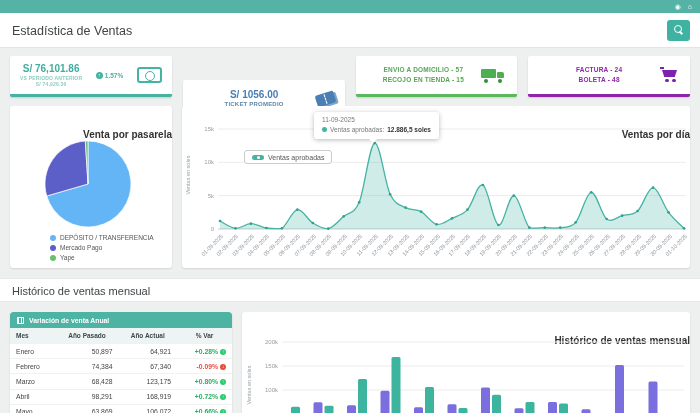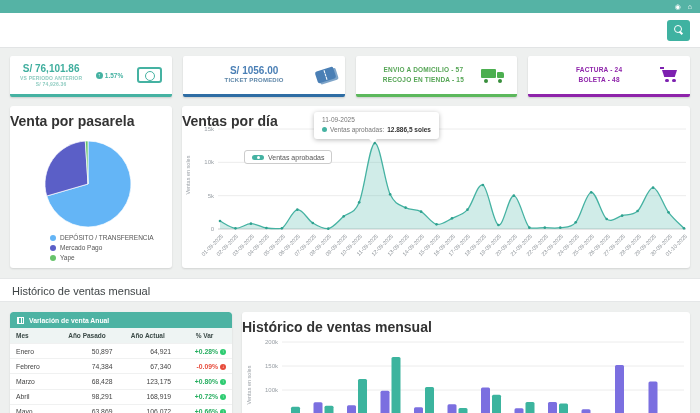--- a/index.html
+++ b/index.html
@@ -23,21 +23,21 @@
   
   .cards-row { position:absolute; top:56px; left:10px; right:10px; display:flex; gap:11px; }
   .stat-card { flex:1; height:41px; background:#fff; border-radius:2px; box-shadow:0 1px 2px rgba(0,0,0,0.14); border-bottom:3px solid #ccc; display:flex; align-items:center; justify-content:space-between; padding:0 10px; }
   .sc-col { text-align:center; line-height:1.2; }
   .sc-amount { font-size:10px; font-weight:bold; }
   .sc-sub { font-size:5px; font-weight:bold; letter-spacing:0.2px; }
   .sc-line { font-size:6.5px; font-weight:bold; letter-spacing:0.2px; line-height:1.6; }
   .card-ventas { border-bottom-color:#45b2a2; }
   .card-ventas .sc-amount { color:#3fae9e; }
   .card-ventas .sc-sub { color:#8fccc1; }
-  .card-ticket { border-bottom-color:#2e6da4; }
+  .card-ticket { border-bottom-color:#2e6da4;margin-top:24px; }
   .card-ticket .sc-amount { color:#4a7fb5; }
   .card-ticket .sc-sub { color:#5e86a8; font-size:6px; }
   .card-entrega { border-bottom-color:#5cb85c; }
   .card-entrega .sc-line { color:#55a555; }
   .card-comprobantes { border-bottom-color:#8e24aa; }
   .card-comprobantes .sc-line { color:#8e24aa; }
   .delta-wrap { display:flex; align-items:center; gap:2px; font-size:6.5px; color:#45b2a2; font-weight:bold; }
   .delta-ico { width:7px; height:7px; border-radius:50%; background:#45b2a2; color:#fff; font-size:5px; line-height:7px; text-align:center; display:inline-block; }
 
   .bill-icon { position:relative; width:25px; height:16px; border:2px solid #45b2a2; border-radius:3px; }
@@ -51,21 +51,21 @@
   .truck-w1 { left:3px; } .truck-w2 { left:17px; }
   .cart-icon { position:relative; width:20px; height:16px; }
   .cart-basket { position:absolute; left:2px; top:3px; width:15px; height:7px; background:#7d21b0; clip-path:polygon(0 0,100% 0,85% 100%,15% 100%); }
   .cart-handle { position:absolute; left:0; top:0; width:4px; height:2px; background:#7d21b0; }
   .cart-w1, .cart-w2 { position:absolute; bottom:1px; width:3.5px; height:3.5px; border-radius:50%; background:#7d21b0; }
   .cart-w1 { left:5px; } .cart-w2 { left:12px; }
 
   
   .card { background:#fff; border-radius:3px; box-shadow:0 1px 2px rgba(0,0,0,0.12); position:absolute; }
   .pie-card { left:10px; top:106px; width:162px; height:162px; }
-  .chart-title { text-align:left; font-size:14px; font-weight:bold; color:#333; padding-top:7px; }
+  .chart-title { text-align:right; font-size:10px; font-weight:bold; color:#333; padding-top:23px; }
   .pie-svg { position:absolute; left:30px; top:30px; }
   .pie-legend { position:absolute; left:40px; top:127px; font-size:6.5px; color:#555; line-height:1.55; }
   .pie-legend .row { display:flex; align-items:center; gap:4px; }
   .pie-dot { width:6px; height:6px; border-radius:50%; display:inline-block; flex:none; }
 
   .daily-card { left:182px; top:106px; width:508px; height:162px; }
   .daily-svg { position:absolute; left:14px; top:20px; }
   .y-axis-label { position:absolute; left:-14px; top:66px; transform:rotate(-90deg); font-size:5.5px; color:#9aa0a6; width:40px; text-align:center; }
   .legend-box { position:absolute; left:62px; top:44px; border:1px solid #ccc; border-radius:3px; background:#fff; padding:2.5px 7px; font-size:7px; color:#555; display:flex; align-items:center; gap:4px; }
   .pill { position:relative; width:12px; height:5px; border-radius:2.5px; background:#45b2a2; display:inline-block; }
@@ -108,20 +108,21 @@
 <body>
 
 <div class="topbar">
   <div class="topbar-icons">
     <span>◉</span>
     <span>⌂</span>
   </div>
 </div>
 
 <div class="header">
+  <div class="page-title">Estadística de Ventas</div>
   <button class="search-btn"><span class="mag"></span></button>
 </div>
 
 <div class="cards-row">
   <div class="stat-card card-ventas">
     <div class="sc-col">
       <div class="sc-amount">S/ 76,101.86</div>
       <div class="sc-sub">VS PERIODO ANTERIOR</div>
       <div class="sc-sub">S/ 74,926.36</div>
     </div>

